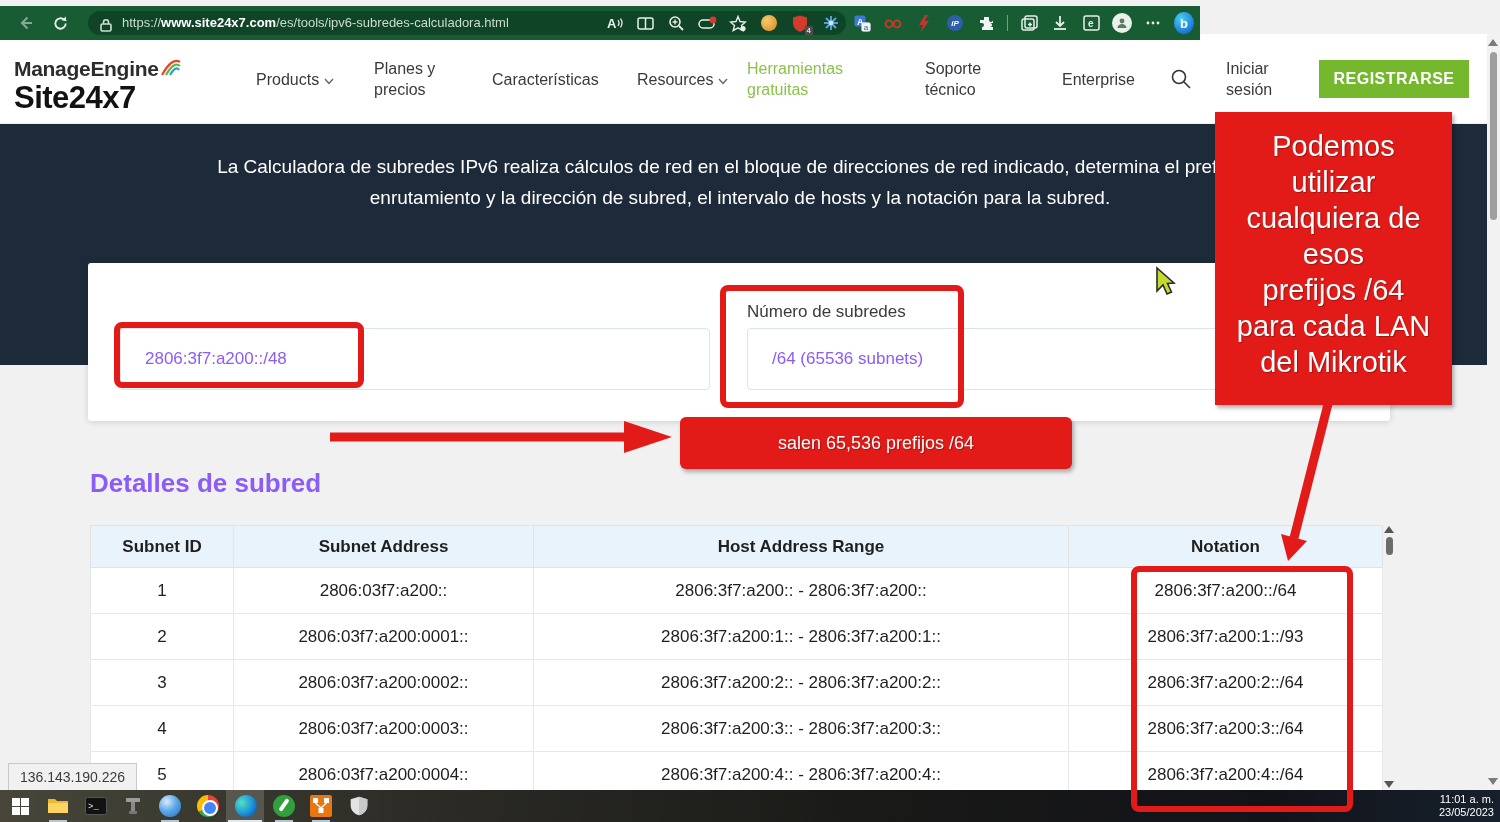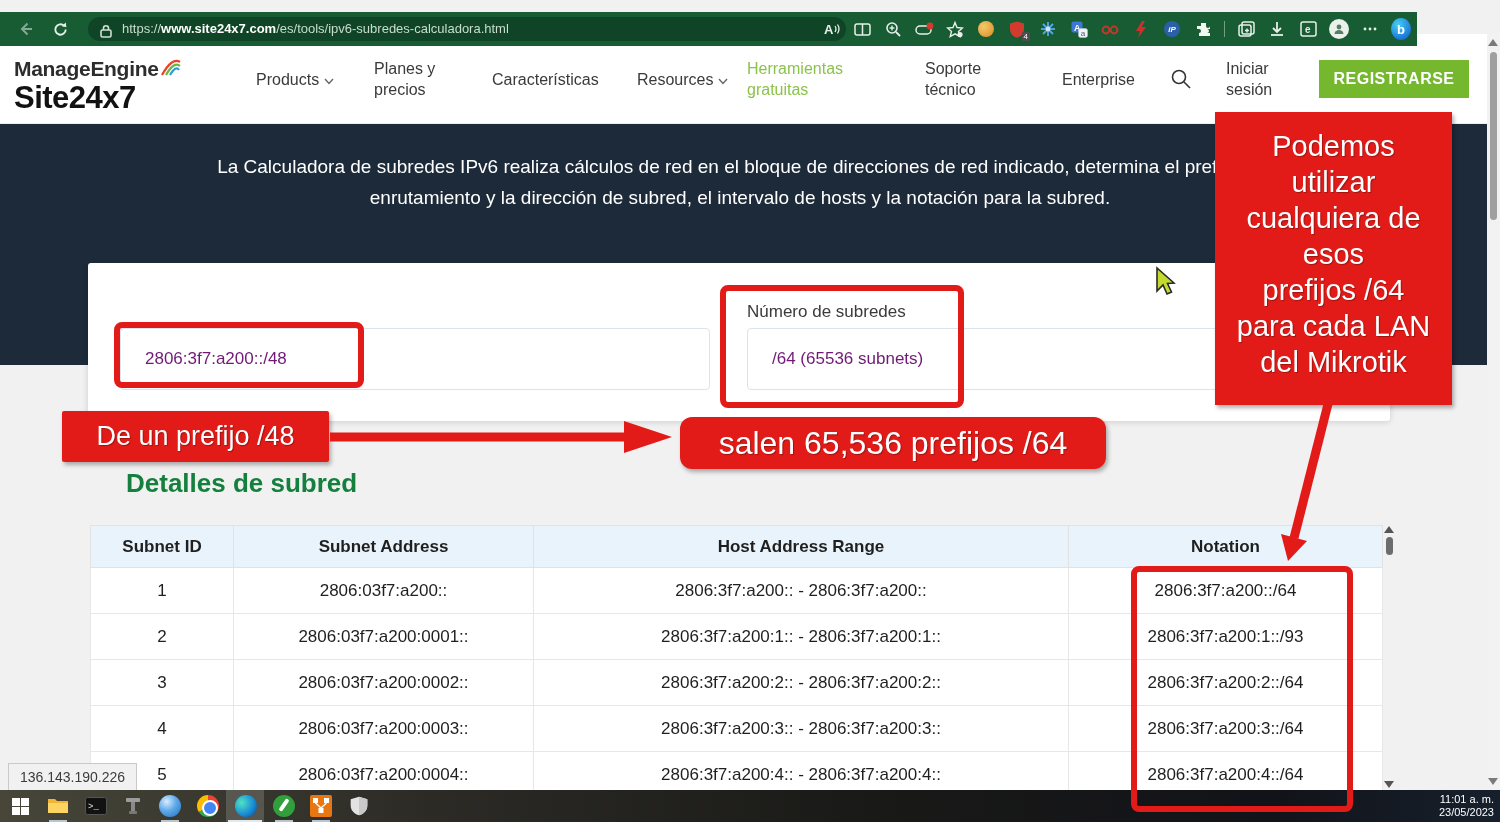--- a/index.html
+++ b/index.html
@@ -1,20 +1,20 @@
 <!DOCTYPE html>
 <html><head>
 <meta charset="utf-8">
 <style>
   * { margin:0; padding:0; box-sizing:border-box; }
   body { background:#222; font-family:"Liberation Sans", sans-serif; }
   #screen { position:relative; width:1500px; height:822px; overflow:hidden; background:#f1f1f1; font-family:"Liberation Sans", sans-serif; }
 
   
-  .browser-bar { position:absolute; left:0; top:12px; width:1417px; height:34px; background:#185c34; z-index:5; }
+  .browser-bar { position:absolute; left:0; top:6px; width:1200px; height:34px; background:#185c34; z-index:5; }
   .bb-btn { position:absolute; top:7px; width:20px; height:20px; display:flex; align-items:center; justify-content:center; cursor:default; }
   .url-pill { position:absolute; left:88px; top:5px; width:758px; height:24px; background:#0f4526; border-radius:12px; color:#c9dccf; font-size:13px; line-height:24px; }
   .url-pill .lock { position:absolute; left:12px; top:5px; }
   .url-text { position:absolute; left:34px; top:0; white-space:nowrap; }
   .url-text .host { color:#ffffff; font-weight:bold; }
   .browser-icons { position:absolute; right:6px; top:0; height:34px; display:flex; align-items:center; gap:11px; z-index:6; }
   .bi { width:20px; height:20px; display:flex; align-items:center; justify-content:center; position:relative; }
   .dot-ic { width:16px; height:16px; border-radius:50%; }
   .badge { position:absolute; right:-3px; bottom:-2px; background:#4d4d4d; color:#fff; font-size:8px; line-height:9px; padding:0 2px; border-radius:1px; }
   .sep-v { width:1px; height:16px; background:rgba(255,255,255,.4); }
@@ -33,23 +33,23 @@
   .search-btn { position:absolute; left:1170px; top:68px; width:22px; height:22px; cursor:pointer; }
 
   
   .hero-bg { position:absolute; left:0; top:124px; width:1500px; height:241px; background:#1d2a39; }
   .hero-text { position:absolute; left:0; top:151px; width:1480px; text-align:center; color:#ffffff; font-size:19px; line-height:31px; font-weight:500; }
 
   
   .content-bg { position:absolute; left:0; top:365px; width:1500px; height:425px; background:#f1f1f1; }
   .card { position:absolute; left:88px; top:263px; width:1302px; height:158px; background:#ffffff; border-radius:3px; box-shadow:0 1px 6px rgba(0,0,0,.15); }
   .field-label { position:absolute; font-size:17px; color:#3b3b3b; }
-  .field-input { position:absolute; height:62px; border:1px solid #d9e4ee; border-radius:4px; background:#fff; color:#701a75; font-size:17px; padding-left:24px; font-family:"Liberation Sans", sans-serif; outline:none; }
-
-  .section-title { position:absolute; left:90px; top:468px; font-size:26px; font-weight:800; color:#15803d;margin-left:36px; }
+  .field-input { position:absolute; height:62px; border:1px solid #d9e4ee; border-radius:4px; background:#fff; color:#8b5cf6; font-size:17px; padding-left:24px; font-family:"Liberation Sans", sans-serif; outline:none; }
+
+  .section-title { position:absolute; left:90px; top:468px; font-size:26px; font-weight:800; color:#8b5cf6; }
 
   
   table.subnet { position:absolute; left:90px; top:525px; width:1292px; border-collapse:collapse; table-layout:fixed; background:#fff; font-size:17px; color:#1f1f1f; }
   table.subnet th { background:#e8f3fb; height:42px; font-weight:bold; border:1px solid #e2e2e2; text-align:center; }
   table.subnet td { height:46px; border:1px solid #e7e7e7; text-align:center; background:#fff; }
 
   
   .tbl-scroll { position:absolute; left:1383px; top:526px; width:12px; height:262px; z-index:10; }
   .tri-up { width:0; height:0; border-left:5px solid transparent; border-right:5px solid transparent; border-bottom:7px solid #555; margin:0 auto; }
   .tri-down { width:0; height:0; border-left:5px solid transparent; border-right:5px solid transparent; border-top:7px solid #555; margin:0 auto; }
@@ -78,21 +78,21 @@
   .chrome-ic { width:22px; height:22px; border-radius:50%; background:conic-gradient(#ea4335 0 33%, #4285f4 0 34%, #34a853 0 66%, #fbbc05 0 100%); position:relative; }
   .chrome-ic::after { content:""; position:absolute; left:5px; top:5px; width:12px; height:12px; border-radius:50%; background:#4285f4; border:2px solid #fff; }
   .edge-ic { width:22px; height:22px; border-radius:50%; background:radial-gradient(circle at 30% 35%, #4fe3c2, #1b8fd8 55%, #0b5ea8 85%); }
   .green-ic { width:22px; height:22px; border-radius:50%; background:#31a03c; position:relative; }
   .green-ic::after { content:""; position:absolute; left:9px; top:3px; width:4px; height:14px; background:#fff; border-radius:2px; transform:rotate(35deg); }
 
   
   .red-outline { position:absolute; border:6px solid #e31b18; border-radius:8px; z-index:60; }
   .callout { position:absolute; background:#e31b18; color:#ffffff; text-align:center; z-index:60; box-shadow:2px 3px 4px rgba(0,0,0,.3); text-shadow:1px 1px 1px rgba(0,0,0,.3); }
   .callout-left { left:62px; top:411px; width:267px; height:51px; font-size:27px; line-height:51px; border-radius:2px; }
-  .callout-mid { left:680px; top:417px; width:426px; height:52px; font-size:32px; line-height:52px; border-radius:12px; }
+  .callout-mid { left:680px; top:417px; width:392px; height:52px; font-size:18px; line-height:52px; border-radius:6px; }
   .callout-right { left:1215px; top:112px; width:237px; height:293px; font-size:29px; line-height:36px; padding-top:16px; white-space:pre-line; }
   .anno-svg { position:absolute; z-index:61; }
 
   .cursor { position:absolute; left:1150px; top:266px; z-index:100; }
 </style>
 </head>
 <body>
 
 <div id="screen">
 
@@ -357,21 +357,20 @@
         <div class="tri-down" style="border-top-color:#7a7a7a;"></div>
       </div>
   </div>
 
   <div class="status-tip">136.143.190.226</div>
 
   <div class="red-outline" style="left:114px; top:322px; width:250px; height:66px;"></div>
   <div class="red-outline" style="left:720px; top:285px; width:244px; height:123px;"></div>
   <div class="red-outline" style="left:1131px; top:566px; width:222px; height:246px;"></div>
 
-  <div class="callout callout-left">De un prefijo /48</div>
   <div class="callout callout-mid">salen 65,536 prefijos /64</div>
   <div class="callout callout-right">Podemos
 utilizar
 cualquiera de
 esos
 prefijos /64
 para cada LAN
 del Mikrotik</div>
 
   <svg class="anno-svg" style="left:328px; top:418px;" width="346" height="38" viewBox="0 0 346 38">

